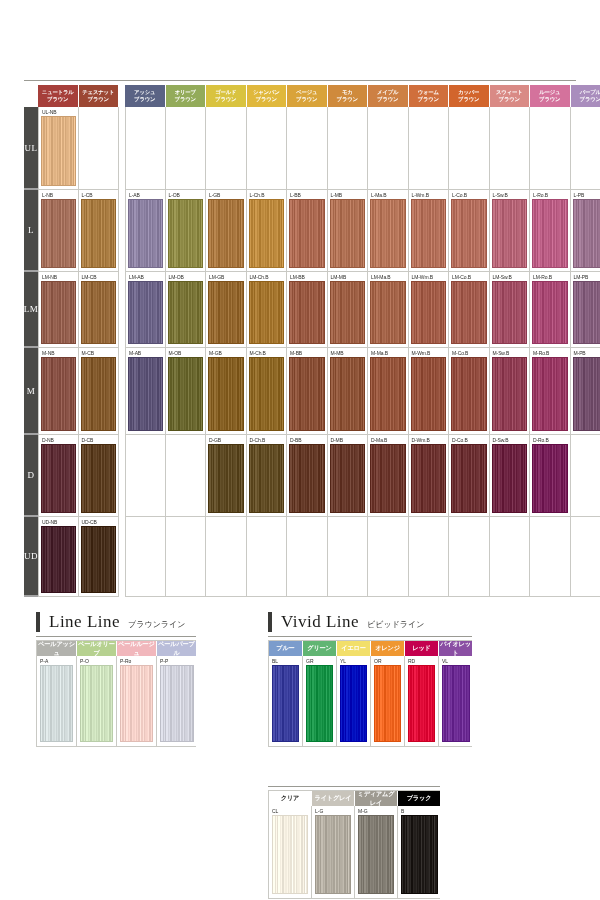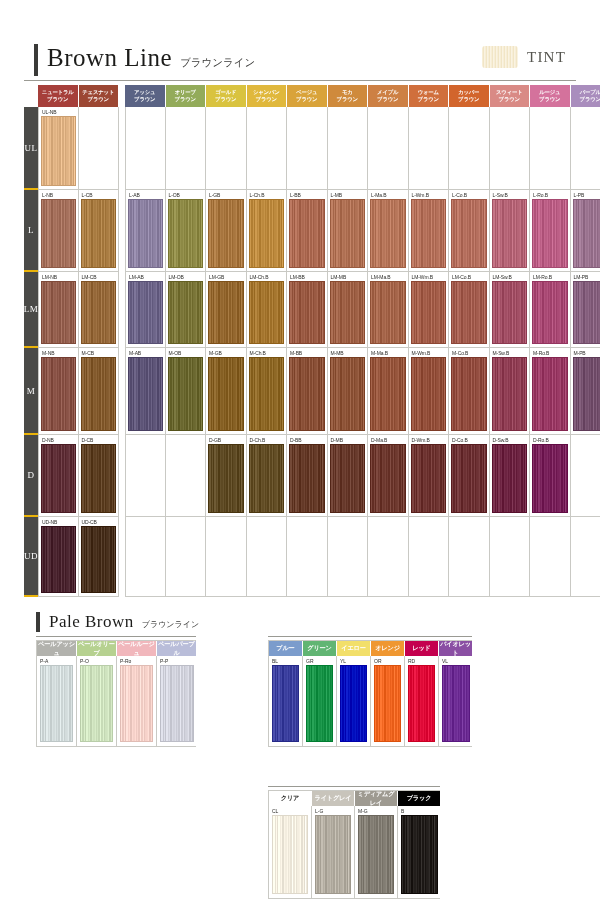--- a/index.html
+++ b/index.html
@@ -65,21 +65,21 @@
     border-right: 1px solid #fff;
     font-weight: bold;
   }
   .spacer-col { background: transparent; }
 
   .rowlab {
     background: #4a4a47; color: #ffffff;
     font-family: "Liberation Serif","DejaVu Serif",serif;
     font-size: 9px; letter-spacing: .5px;
     display: flex; align-items: center; justify-content: center;
-    border-bottom: 2px solid #eab308;
+    border-bottom: 2px solid #a3a3a3;
   }
   .cell {
     border: 1px solid #c9c9c4; border-top: none; border-left: none;
     background: #fff; padding: 2px 2px 3px 2px;
     display: flex; flex-direction: column;
   }
   .cell.lcol { border-left: 1px solid #c9c9c4; }
   .code {
     font-size: 5px; line-height: 6px; color: #2b2b28;
     margin: 0 0 1px 1px; height: 6px; white-space: nowrap;
@@ -128,29 +128,20 @@
   #mono-rule { left: 268px; top: 786px; width: 172px; }
   #mono-grid { left: 268px; top: 790px; width: 172px;
                grid-template-columns: repeat(4, 43px); }
   #mono-grid .mini-cell { height: 92px; }
 </style>
 </head>
 <body>
 
 <div class="page">
 
-  <div class="sec-head" id="brown-head">
-    <div class="sec-bar"></div>
-    <div class="sec-en">Brown Line</div>
-    <div class="sec-jp">ブラウンライン</div>
-    <div id="tint-wrap">
-      <div id="tint-sw"></div>
-      <div id="tint-label">TINT</div>
-    </div>
-  </div>
   <div id="brown-rule"></div>
 
   <div id="brown-grid">
       <div class="spacer-col"></div>
       <div class="hdr" style="background: rgb(166, 63, 58);">
         <span>ニュートラル</span>
         <span>ブラウン</span>
       </div>
       <div class="hdr" style="background: rgb(156, 71, 51);">
         <span>チェスナット</span>
@@ -550,21 +541,21 @@
         <div class="sw empty"></div>
       </div>
       <div class="cell" style="height: 80px;">
         <div class="code"></div>
         <div class="sw empty"></div>
       </div>
     </div>
 
   <div class="sec-head mini-head" id="pale-head">
     <div class="sec-bar"></div>
-    <div class="sec-en">Pale Brown</div>
+    <div class="sec-en">Line Line</div>
     <div class="sec-jp">ブラウンライン</div>
   </div>
   <div class="mini-rule" id="pale-rule"></div>
   <div class="mini-grid" id="pale-grid" style="grid-template-rows: 15px auto;">
       <div class="mini-hdr" style="background: rgb(178, 178, 173); color: rgb(255, 255, 255);">ペールアッシュ</div>
       <div class="mini-hdr" style="background: rgb(182, 209, 144); color: rgb(255, 255, 255);">ペールオリーブ</div>
       <div class="mini-hdr" style="background: rgb(241, 183, 188); color: rgb(255, 255, 255);">ペールルージュ</div>
       <div class="mini-hdr" style="background: rgb(185, 189, 217); color: rgb(255, 255, 255);">ペールパープル</div>
       <div class="mini-cell">
         <div class="mini-code">P-A</div>
@@ -577,20 +568,25 @@
       <div class="mini-cell">
         <div class="mini-code">P-Ro</div>
         <div class="mini-sw" style="background: repeating-linear-gradient(90deg, rgb(241, 205, 197) 0px, rgb(241, 205, 197) 1.4px, rgb(255, 226, 218) 1.4px, rgb(255, 226, 218) 2.5px, rgb(234, 198, 190) 2.5px, rgb(234, 198, 190) 4.1px, rgb(255, 221, 213) 4.1px, rgb(255, 221, 213) 5.1px, rgb(231, 195, 187) 5.1px, rgb(231, 195, 187) 6.4px, rgb(255, 227, 219) 6.4px, rgb(255, 227, 219) 7.6px, rgb(245, 209, 201) 7.6px, rgb(245, 209, 201) 9.3px, rgb(255, 220, 212) 9.3px, rgb(255, 220, 212) 10.4px, rgb(230, 194, 186) 10.4px, rgb(230, 194, 186) 11.8px, rgb(253, 217, 209) 11.8px, rgb(253, 217, 209) 13.3px, rgb(245, 209, 201) 13.3px, rgb(245, 209, 201) 14.7px, rgb(255, 219, 211) 14.7px, rgb(255, 219, 211) 15.8px, rgb(238, 202, 194) 15.8px, rgb(238, 202, 194) 17.4px, rgb(250, 214, 206) 17.4px, rgb(250, 214, 206) 18.4px, rgb(235, 199, 191) 18.4px, rgb(235, 199, 191) 19.7px, rgb(255, 231, 223) 19.7px, rgb(255, 231, 223) 20.9px, rgb(238, 202, 194) 20.9px, rgb(238, 202, 194) 22.6px, rgb(255, 224, 216) 22.6px, rgb(255, 224, 216) 23.7px, rgb(234, 198, 190) 23.7px, rgb(234, 198, 190) 25.1px, rgb(246, 210, 202) 25.1px, rgb(246, 210, 202) 26.6px, rgb(249, 213, 205) 26.6px, rgb(249, 213, 205) 28px, rgb(255, 223, 215) 28px, rgb(255, 223, 215) 29.1px, rgb(231, 195, 187) 29.1px, rgb(231, 195, 187) 30.7px, rgb(254, 218, 210) 30.7px, rgb(254, 218, 210) 31.7px, rgb(228, 192, 184) 31.7px, rgb(228, 192, 184) 33px, rgb(255, 235, 227) 33px, rgb(255, 235, 227) 34.2px); box-shadow: rgb(224, 188, 180) 0px 0px 0px 1px inset;"></div>
       </div>
       <div class="mini-cell">
         <div class="mini-code">P-P</div>
         <div class="mini-sw" style="background: repeating-linear-gradient(90deg, rgb(205, 206, 216) 0px, rgb(205, 206, 216) 1.4px, rgb(226, 227, 237) 1.4px, rgb(226, 227, 237) 2.5px, rgb(198, 199, 209) 2.5px, rgb(198, 199, 209) 4.1px, rgb(221, 222, 232) 4.1px, rgb(221, 222, 232) 5.1px, rgb(195, 196, 206) 5.1px, rgb(195, 196, 206) 6.4px, rgb(227, 228, 238) 6.4px, rgb(227, 228, 238) 7.6px, rgb(209, 210, 220) 7.6px, rgb(209, 210, 220) 9.3px, rgb(220, 221, 231) 9.3px, rgb(220, 221, 231) 10.4px, rgb(194, 195, 205) 10.4px, rgb(194, 195, 205) 11.8px, rgb(217, 218, 228) 11.8px, rgb(217, 218, 228) 13.3px, rgb(209, 210, 220) 13.3px, rgb(209, 210, 220) 14.7px, rgb(219, 220, 230) 14.7px, rgb(219, 220, 230) 15.8px, rgb(202, 203, 213) 15.8px, rgb(202, 203, 213) 17.4px, rgb(214, 215, 225) 17.4px, rgb(214, 215, 225) 18.4px, rgb(199, 200, 210) 18.4px, rgb(199, 200, 210) 19.7px, rgb(231, 232, 242) 19.7px, rgb(231, 232, 242) 20.9px, rgb(202, 203, 213) 20.9px, rgb(202, 203, 213) 22.6px, rgb(224, 225, 235) 22.6px, rgb(224, 225, 235) 23.7px, rgb(198, 199, 209) 23.7px, rgb(198, 199, 209) 25.1px, rgb(210, 211, 221) 25.1px, rgb(210, 211, 221) 26.6px, rgb(213, 214, 224) 26.6px, rgb(213, 214, 224) 28px, rgb(223, 224, 234) 28px, rgb(223, 224, 234) 29.1px, rgb(195, 196, 206) 29.1px, rgb(195, 196, 206) 30.7px, rgb(218, 219, 229) 30.7px, rgb(218, 219, 229) 31.7px, rgb(192, 193, 203) 31.7px, rgb(192, 193, 203) 33px, rgb(235, 236, 246) 33px, rgb(235, 236, 246) 34.2px); box-shadow: rgb(188, 189, 199) 0px 0px 0px 1px inset;"></div>
       </div>
     </div>
 
+  <div class="sec-head mini-head" id="vivid-head">
+    <div class="sec-bar"></div>
+    <div class="sec-en">Vivid Line</div>
+    <div class="sec-jp">ビビッドライン</div>
+  </div>
   <div class="mini-rule" id="vivid-rule"></div>
   <div class="mini-grid" id="vivid-grid" style="grid-template-rows: 15px auto;">
       <div class="mini-hdr" style="background: rgb(123, 156, 204); color: rgb(255, 255, 255);">ブルー</div>
       <div class="mini-hdr" style="background: rgb(97, 181, 115); color: rgb(255, 255, 255);">グリーン</div>
       <div class="mini-hdr" style="background: rgb(242, 223, 106); color: rgb(255, 255, 255);">イエロー</div>
       <div class="mini-hdr" style="background: rgb(239, 151, 49); color: rgb(255, 255, 255);">オレンジ</div>
       <div class="mini-hdr" style="background: rgb(196, 0, 78); color: rgb(255, 255, 255);">レッド</div>
       <div class="mini-hdr" style="background: rgb(138, 79, 163); color: rgb(255, 255, 255);">バイオレット</div>
       <div class="mini-cell">
         <div class="mini-code">BL</div>

